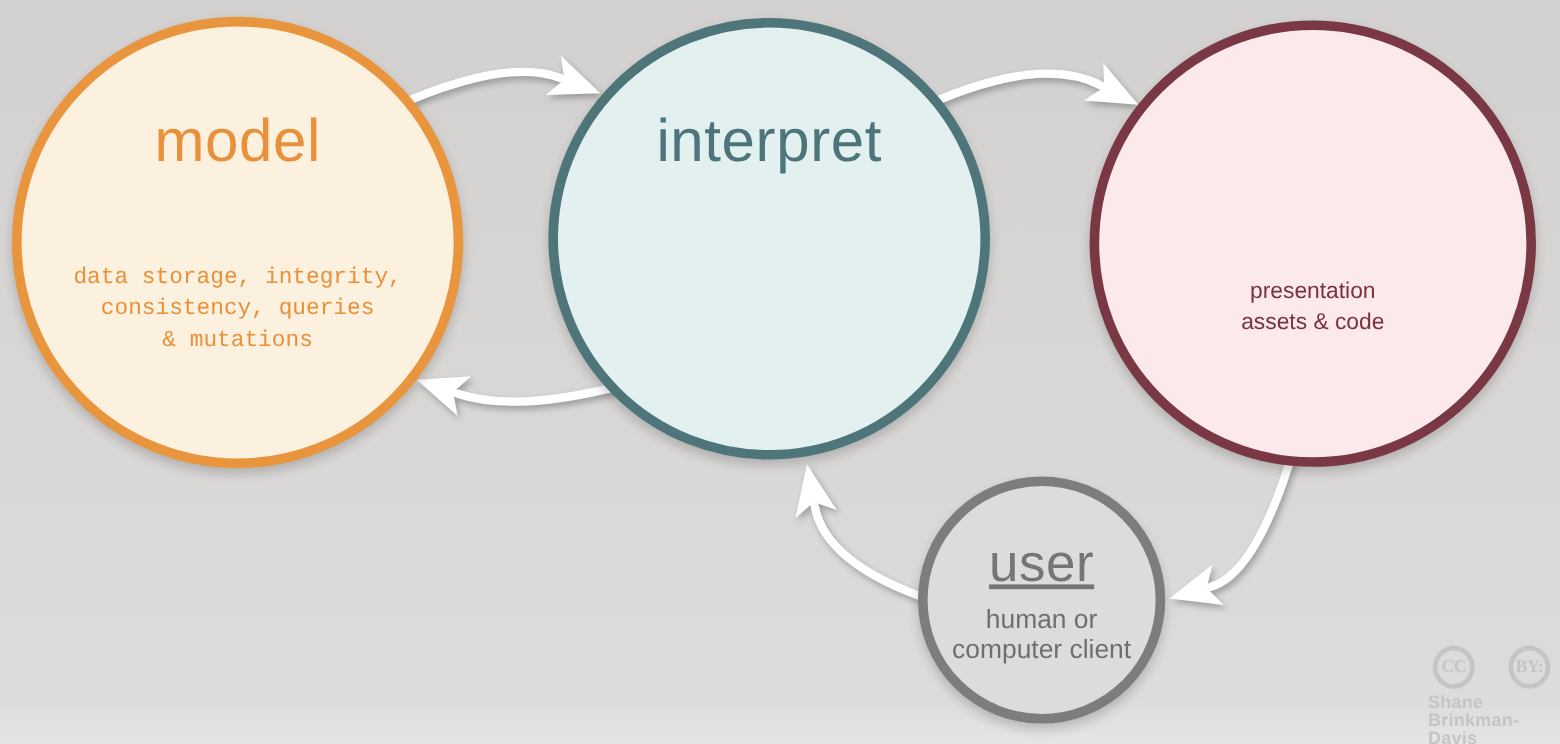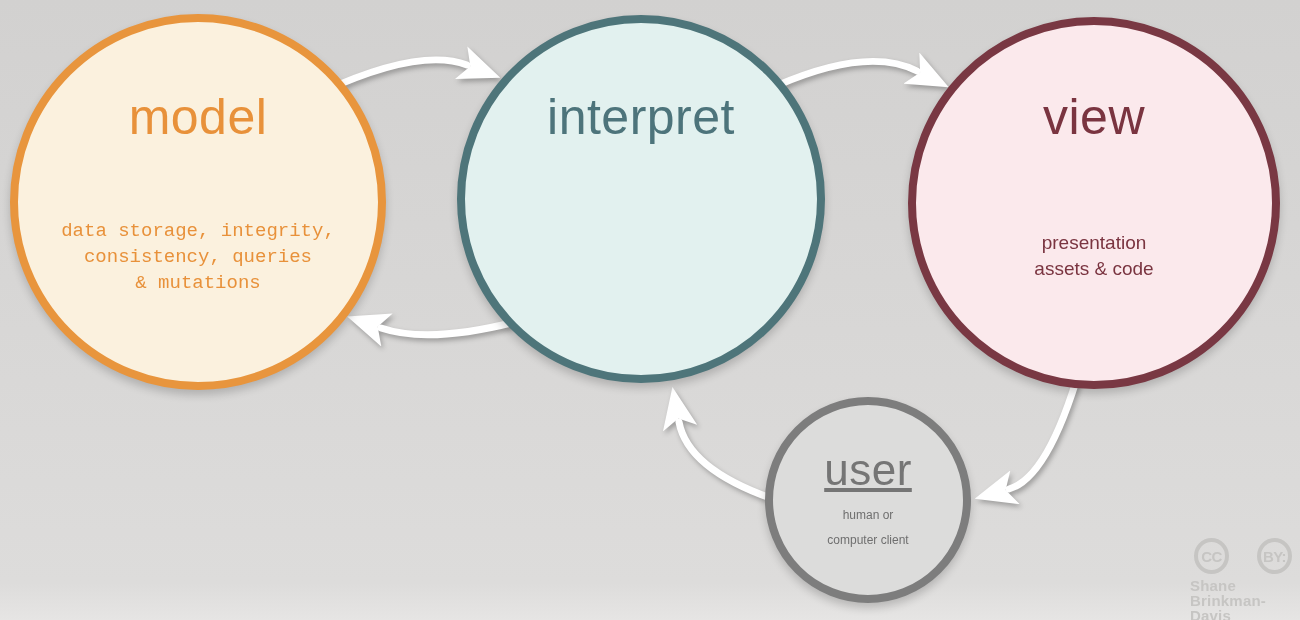--- a/index.html
+++ b/index.html
@@ -53,28 +53,28 @@
     left:908px;top:17px;width:372px;height:372px;
     background:#fbe9ec;border:8px solid #793843;
   }
   .view .title{top:66px;font-size:50px;line-height:52px;color:#7a3440;}
   .view .desc{top:205px;font-size:19px;line-height:26px;color:#7a3440;}
   .user{
     left:765px;top:397px;width:206px;height:206px;
     background:#dcdcdb;border:8px solid #7d7d7d;
   }
   .user .title{top:42px;font-size:44px;line-height:46px;color:#757575;text-decoration:underline;}
-  .user .desc{top:98px;font-size:12px;line-height:25px;color:#6f6f6f;}
+  .user .desc{top:98px;font-size:22px;line-height:25px;color:#6f6f6f;}
 
   .attribution{
     position:absolute;z-index:2;
     left:1188px;top:538px;width:104px;
     color:#c6c5c3;
   }
-  .badges{display:flex;gap:28px;margin-left:6px;}
+  .badges{display:flex;gap:28px;margin-left:6px;font-family:Liberation Serif, serif;}
   .badge{
     width:36px;height:36px;box-sizing:border-box;
     border:4px solid #c6c5c3;border-radius:50%;
     display:flex;align-items:center;justify-content:center;
     font-weight:700;font-size:15px;letter-spacing:-0.5px;
   }
   .author{
     margin-top:4px;margin-left:2px;
     font-weight:700;font-size:15px;line-height:15px;letter-spacing:0.2px;
   }
@@ -104,21 +104,20 @@
     <div class="desc">data storage, integrity,
 consistency, queries
 &amp; mutations</div>
   </div>
 
   <div class="circle controller">
     <div class="title">interpret</div>
   </div>
 
   <div class="circle view">
-    <div class="title">view</div>
     <div class="desc">presentation
 assets &amp; code</div>
   </div>
 
   <div class="circle user">
     <div class="title">user</div>
     <div class="desc">human or
 computer client</div>
   </div>
 

